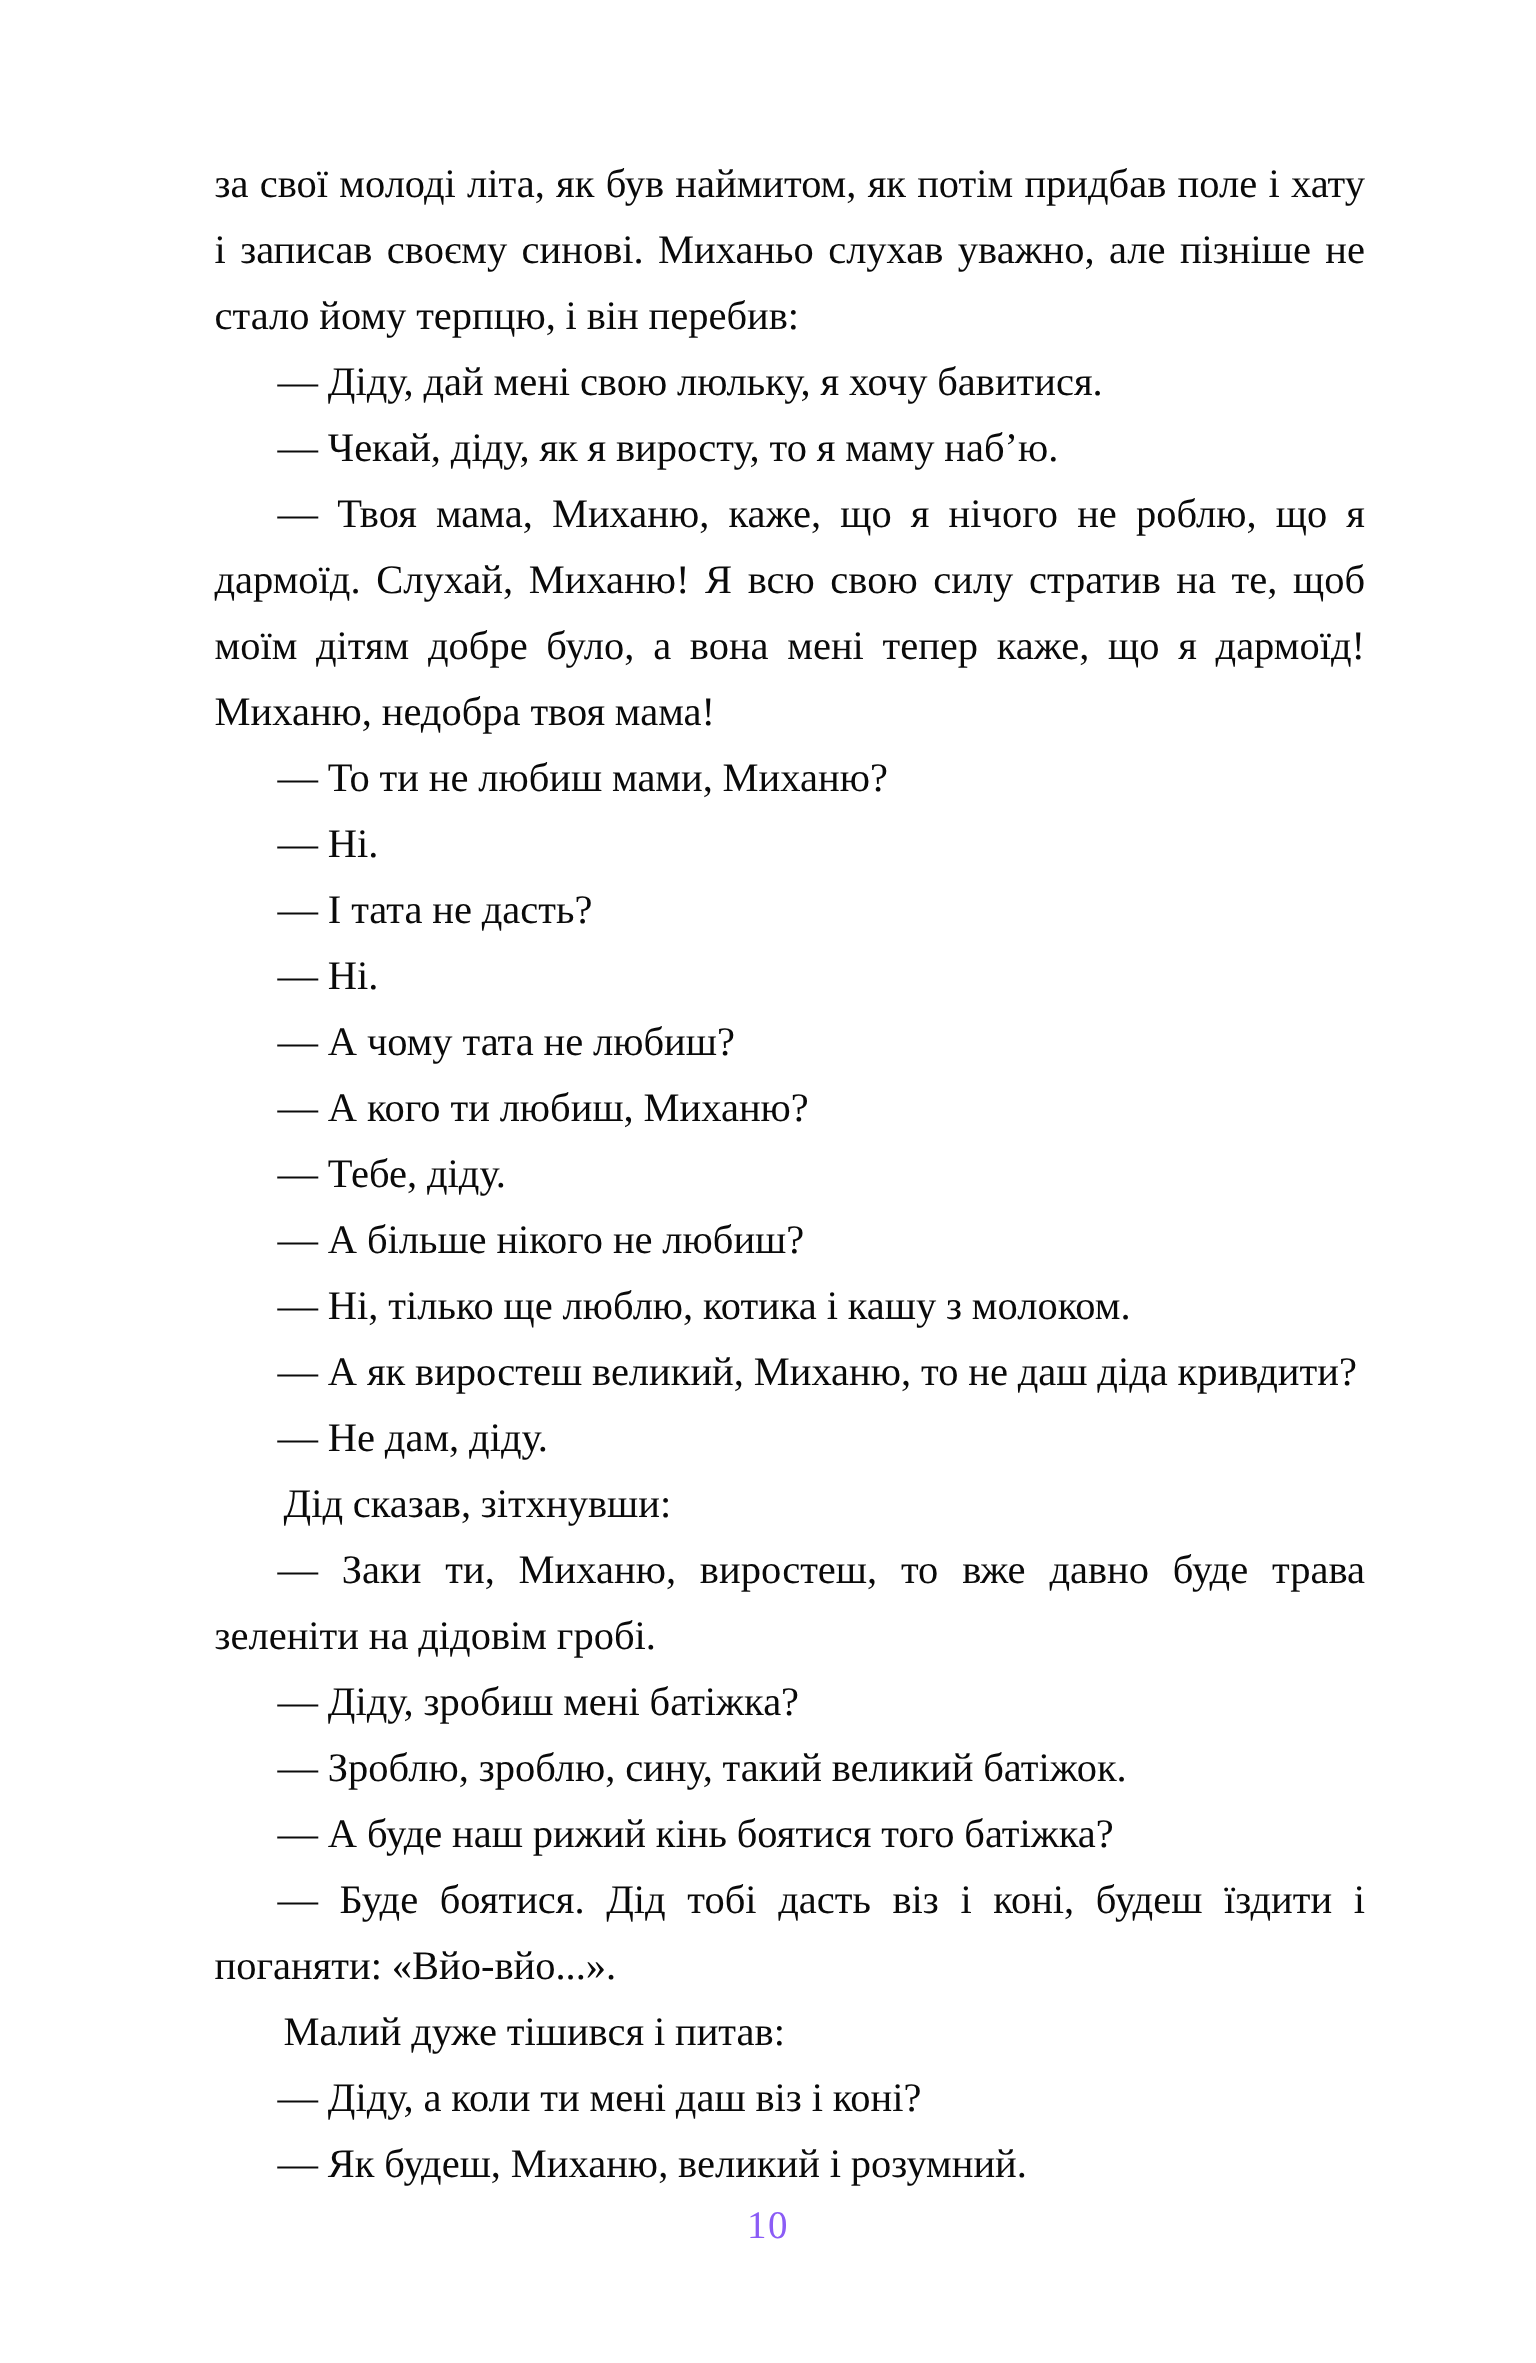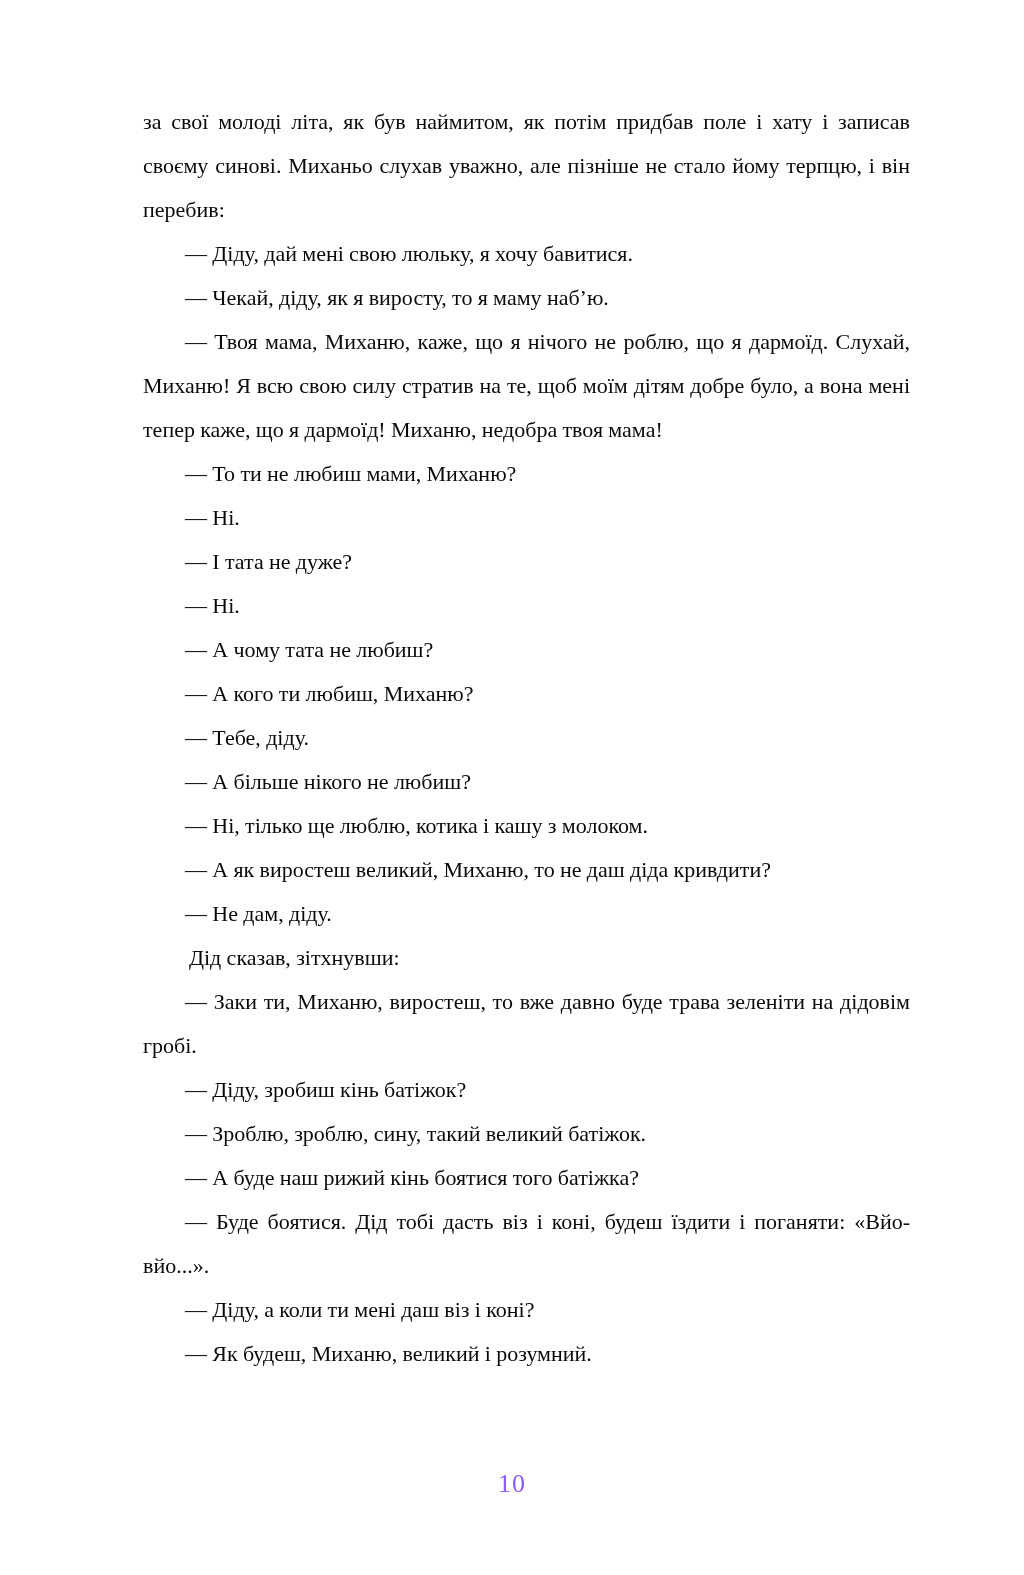--- a/index.html
+++ b/index.html
@@ -21,21 +21,21 @@
   #text-block {
     position: absolute;
     left: 143px;
     top: 100px;
     width: 767px;
   }
 
   .para {
     margin: 0;
     font-family: "Liberation Serif", "DejaVu Serif", serif;
-    font-size: 22px;
+    font-size: 27px;
     line-height: 44px;
     color: #0a0a0a;
     text-align: justify;
     text-justify: inter-word;
     -webkit-hyphens: manual;
     hyphens: manual;
     word-spacing: -0.2px;
   }
 
   
@@ -78,34 +78,35 @@
 
 <div id="page" style="background: rgb(255, 255, 255); color: rgb(10, 10, 10);">
 
   <div id="text-block">
       <p class="para cont">за свої молоді літа, як був наймитом, як потім придбав поле і хату і записав своєму синові. Миханьо слухав уважно, але пізніше не стало йому терпцю, і він перебив:</p>
       <p class="para dialogue">— Діду, дай мені свою люльку, я хочу бавитися.</p>
       <p class="para dialogue">— Чекай, діду, як я виросту, то я маму наб’ю.</p>
       <p class="para dialogue">— Твоя мама, Миханю, каже, що я нічого не роблю, що я дармоїд. Слухай, Миханю! Я всю свою силу стратив на те, щоб моїм дітям добре було, а вона мені тепер каже, що я дармоїд! Миханю, недобра твоя мама!</p>
       <p class="para dialogue">— То ти не любиш мами, Миханю?</p>
       <p class="para dialogue">— Ні.</p>
-      <p class="para dialogue">— І тата не дуже?</p>
+      <p class="para dialogue">— І тата не дасть?</p>
       <p class="para dialogue">— Ні.</p>
       <p class="para dialogue">— А чому тата не любиш?</p>
       <p class="para dialogue">— А кого ти любиш, Миханю?</p>
       <p class="para dialogue">— Тебе, діду.</p>
       <p class="para dialogue">— А більше нікого не любиш?</p>
       <p class="para dialogue">— Ні, тілько ще люблю, котика і кашу з молоком.</p>
       <p class="para dialogue">— А як виростеш великий, Миханю, то не даш діда кривдити?</p>
       <p class="para dialogue">— Не дам, діду.</p>
       <p class="para narrative">Дід сказав, зітхнувши:</p>
       <p class="para dialogue">— Заки ти, Миханю, виростеш, то вже давно буде трава зеленіти на дідовім гробі.</p>
-      <p class="para dialogue">— Діду, зробиш кінь батіжок?</p>
+      <p class="para dialogue">— Діду, зробиш мені батіжка?</p>
       <p class="para dialogue">— Зроблю, зроблю, сину, такий великий батіжок.</p>
       <p class="para dialogue">— А буде наш рижий кінь боятися того батіжка?</p>
       <p class="para dialogue">— Буде боятися. Дід тобі дасть віз і коні, будеш їздити і поганяти: «Вйо-вйо...».</p>
+      <p class="para narrative">Малий дуже тішився і питав:</p>
       <p class="para dialogue">— Діду, а коли ти мені даш віз і коні?</p>
       <p class="para dialogue">— Як будеш, Миханю, великий і розумний.</p>
     </div>
 
   <div id="page-number">10</div>
 
 </div>
 
 </body></html>

